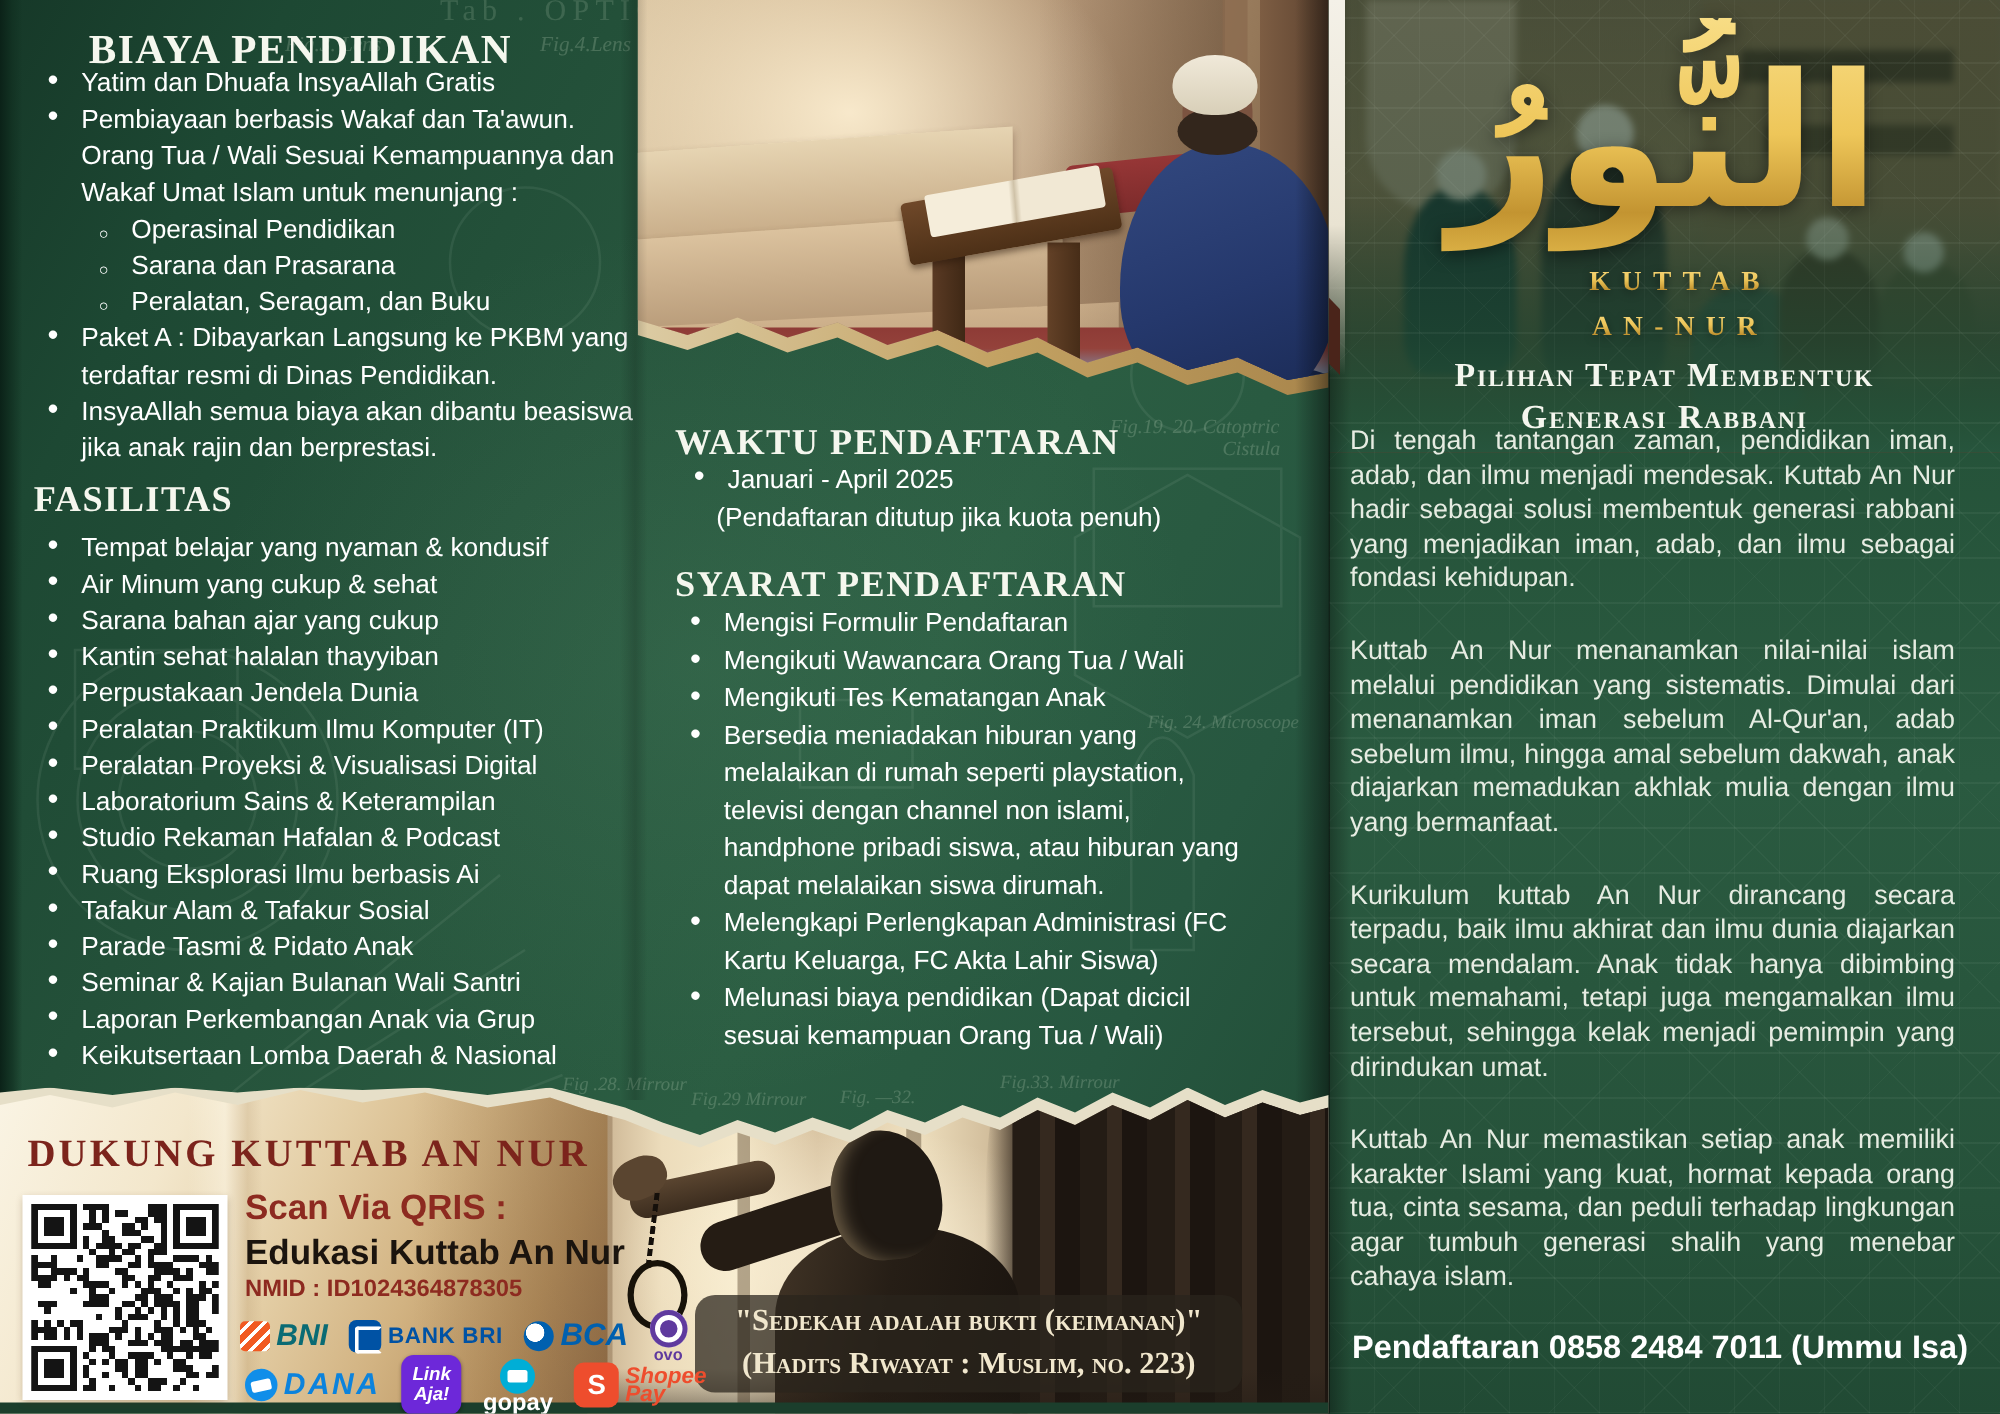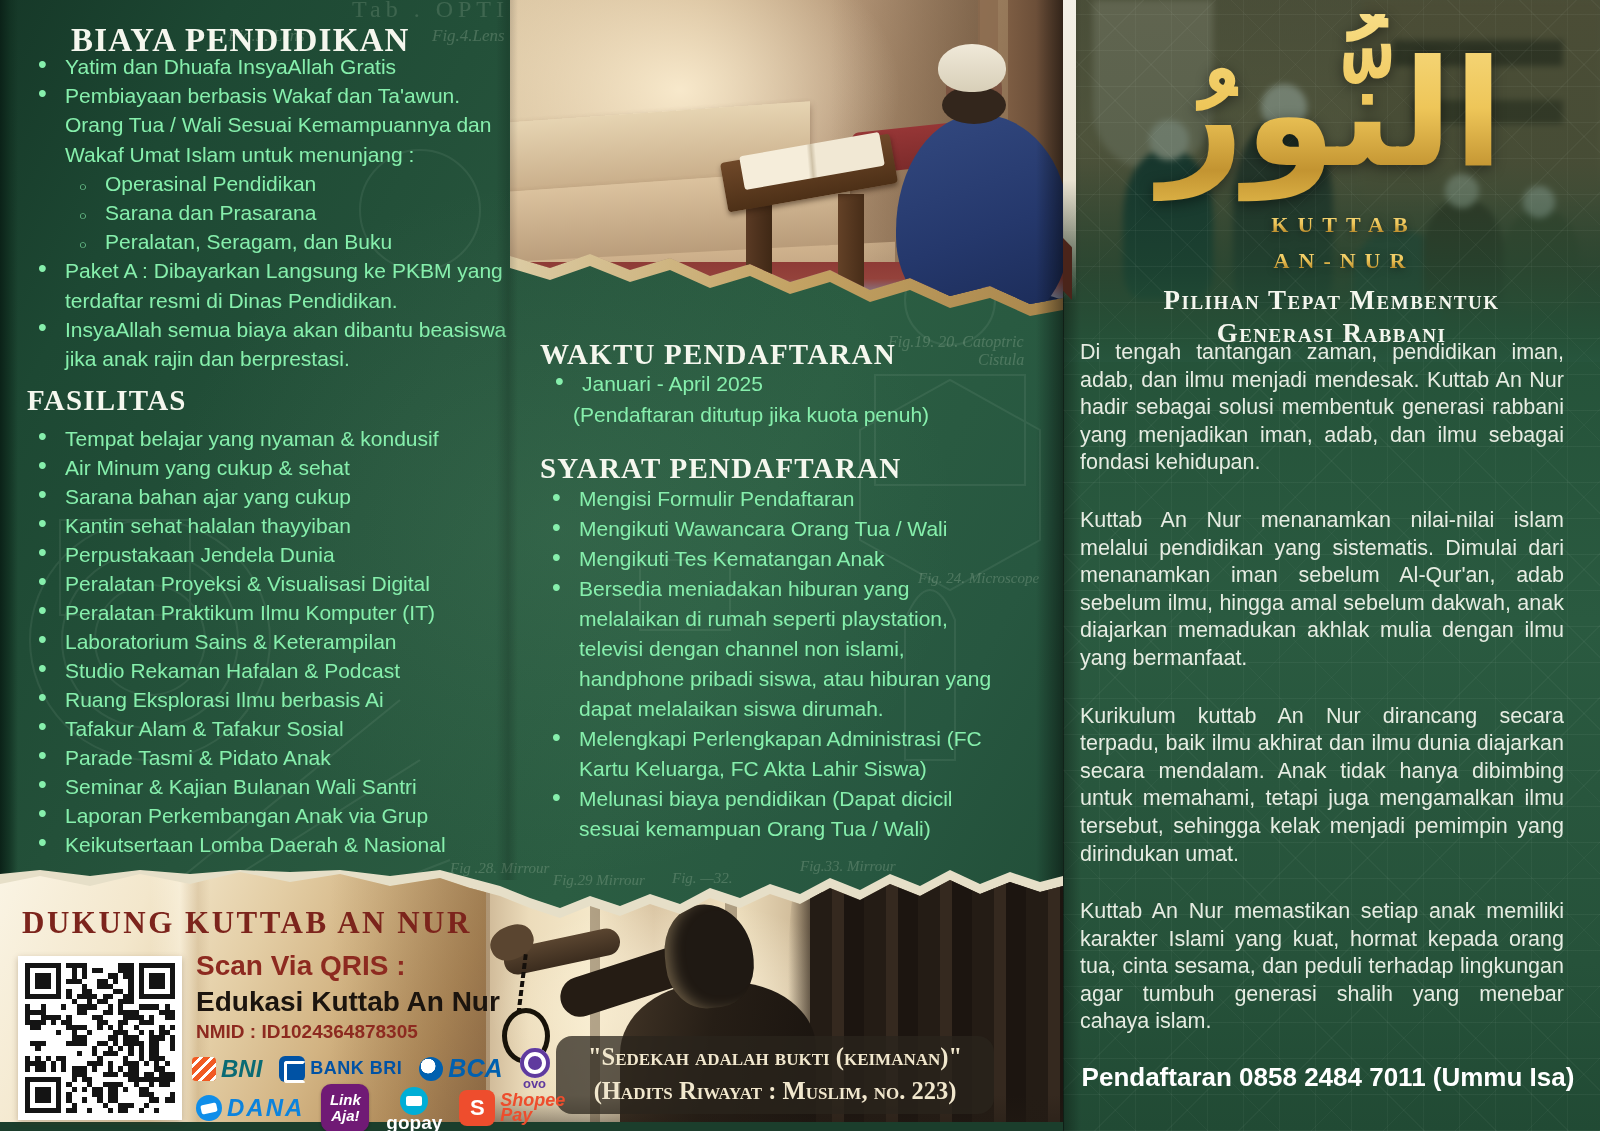--- a/index.html
+++ b/index.html
@@ -161,21 +161,21 @@
   .curl-m{left:1063px;top:238px;width:9px;height:62px;background:#4a241a;
     clip-path:polygon(0 0,100% 15%,100% 100%,0 85%);}
 
   
   .sec-title{position:absolute;color:#f5f7ee;font-family:"Liberation Serif",serif;
     font-weight:bold;letter-spacing:1.2px;}
   .t-biaya{left:27px;top:22px;font-size:33px;margin-left:44px;}
   .t-fas{left:27px;top:384px;font-size:29px;}
   .t-waktu{left:540px;top:338px;font-size:29px;}
   .t-syarat{left:540px;top:452px;font-size:29px;}
-  ul.blist{position:absolute;margin:0;padding:0;list-style:none;color:#86efac;font-size:21px;}
+  ul.blist{position:absolute;margin:0;padding:0;list-style:none;color:#ffffff;font-size:21px;}
   ul.blist>li{position:relative;padding-left:0;margin:0;}
   ul.blist>li::before{content:"•";position:absolute;left:-27px;top:-2px;font-size:25px;}
   ul.sublist{margin:0;padding:0 0 0 40px;list-style:none;}
   ul.sublist>li{position:relative;}
   ul.sublist>li::before{content:"○";position:absolute;left:-26px;top:3px;font-size:13px;}
   .l-biaya{left:65px;top:52px;width:452px;line-height:29.2px;}
   .l-fas{left:65px;top:424px;width:452px;line-height:29px;}
   .l-syarat{left:579px;top:484px;width:436px;line-height:30px;}
   .l-waktu{left:582px;top:368px;width:460px;line-height:31px;}
   .waktu-line2{margin-left:-9px;}
@@ -210,21 +210,21 @@
     background:radial-gradient(circle at 38% 38%,#ffffff 0 34%,#0060af 36%);}
   .bca-txt{color:#0060af;font-size:25px;font-weight:bold;font-style:italic;}
   .ovo{display:inline-flex;flex-direction:column;align-items:center;gap:1px;}
   .ovo-mark{width:30px;height:30px;border-radius:50%;background:#5f3a9e;
     box-shadow:inset 0 0 0 4px #5f3a9e,inset 0 0 0 8px #ffffff;}
   .ovo-txt{color:#5f3a9e;font-size:13px;font-weight:bold;line-height:10px;}
   .dana-mark{width:26px;height:26px;border-radius:50%;background:#108ee9;position:relative;}
   .dana-mark::after{content:"";position:absolute;left:5px;top:9px;width:16px;height:9px;
     background:#fff;border-radius:2px;transform:rotate(-12deg);}
   .dana-txt{color:#0c83dd;font-size:24px;font-weight:bold;font-style:italic;letter-spacing:2px;}
-  .linkaja{width:48px;height:48px;border-radius:10px;background:#701a75;color:#ffffff;
+  .linkaja{width:48px;height:48px;border-radius:10px;background:#6d28d9;color:#ffffff;
     font-style:italic;font-weight:bold;font-size:15px;line-height:16px;text-align:center;
     display:flex;flex-direction:column;justify-content:center;box-shadow:0 1px 3px rgba(0,0,0,.3);}
   .gopay{display:inline-flex;flex-direction:column;align-items:center;gap:1px;}
   .gopay-mark{width:28px;height:28px;border-radius:50%;background:#00aed6;position:relative;}
   .gopay-mark::after{content:"";position:absolute;left:6px;top:9px;width:16px;height:10px;
     background:#fff;border-radius:2px;}
   .gopay-txt{color:#ffffff;font-size:19px;font-weight:bold;line-height:14px;}
   .shopee{display:inline-flex;align-items:center;gap:5px;}
   .shopee-mark{width:36px;height:36px;border-radius:8px;background:#ee4d2d;color:#fff;
     font-size:22px;font-weight:bold;display:flex;align-items:center;justify-content:center;}
@@ -279,22 +279,22 @@
     <li>InsyaAllah semua biaya akan dibantu beasiswa jika anak rajin dan berprestasi.</li>
   </ul>
 
   <div class="sec-title t-fas">FASILITAS</div>
   <ul class="blist l-fas">
     <li>Tempat belajar yang nyaman &amp; kondusif</li>
     <li>Air Minum yang cukup &amp; sehat</li>
     <li>Sarana bahan ajar yang cukup</li>
     <li>Kantin sehat halalan thayyiban</li>
     <li>Perpustakaan Jendela Dunia</li>
+    <li>Peralatan Praktikum Ilmu Komputer (IT)</li>
     <li>Peralatan Proyeksi &amp; Visualisasi Digital</li>
-    <li>Peralatan Praktikum Ilmu Komputer (IT)</li>
     <li>Laboratorium Sains &amp; Keterampilan</li>
     <li>Studio Rekaman Hafalan &amp; Podcast</li>
     <li>Ruang Eksplorasi Ilmu berbasis Ai</li>
     <li>Tafakur Alam &amp; Tafakur Sosial</li>
     <li>Parade Tasmi &amp; Pidato Anak</li>
     <li>Seminar &amp; Kajian Bulanan Wali Santri</li>
     <li>Laporan Perkembangan Anak via Grup</li>
     <li>Keikutsertaan Lomba Daerah &amp; Nasional</li>
   </ul>
 

